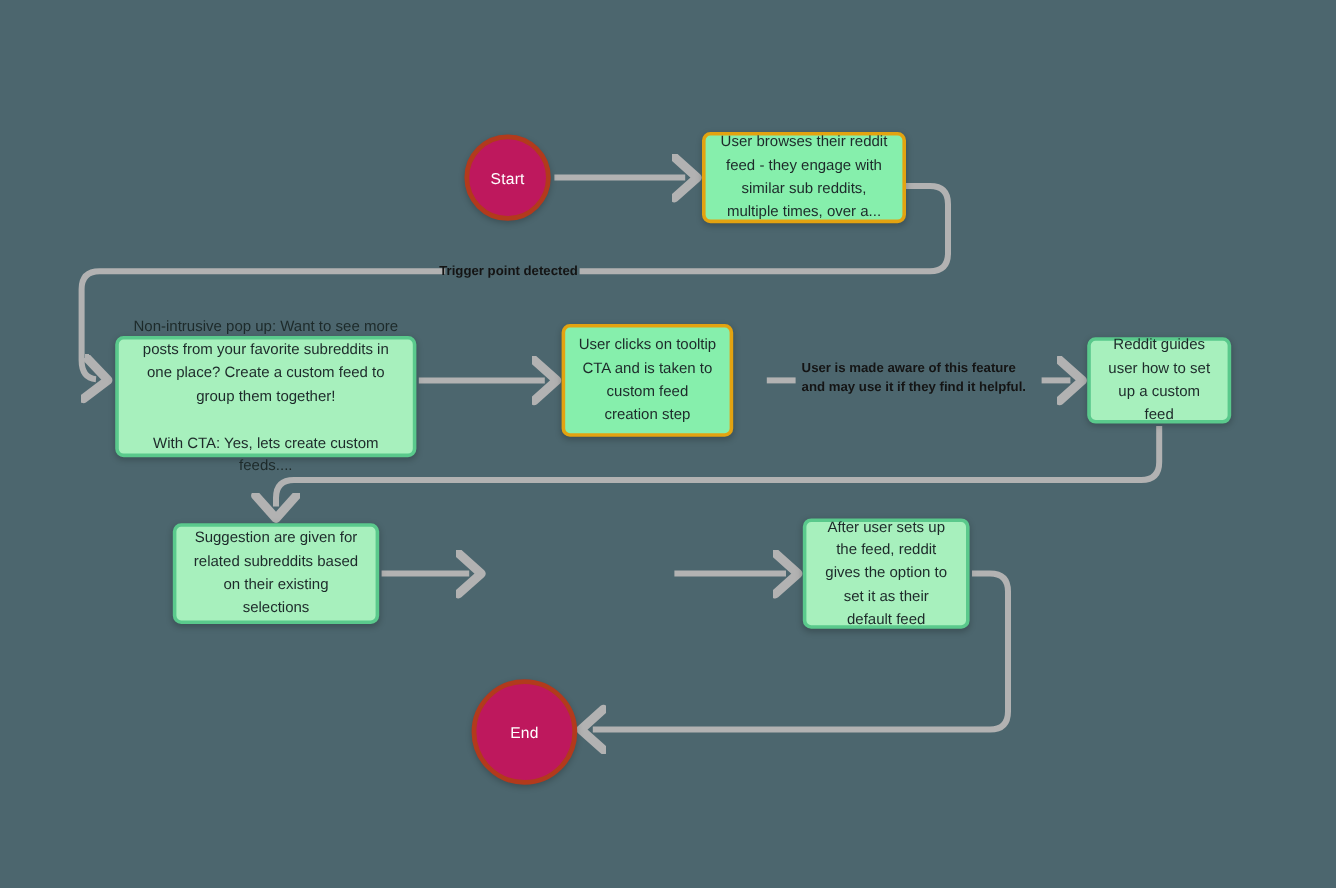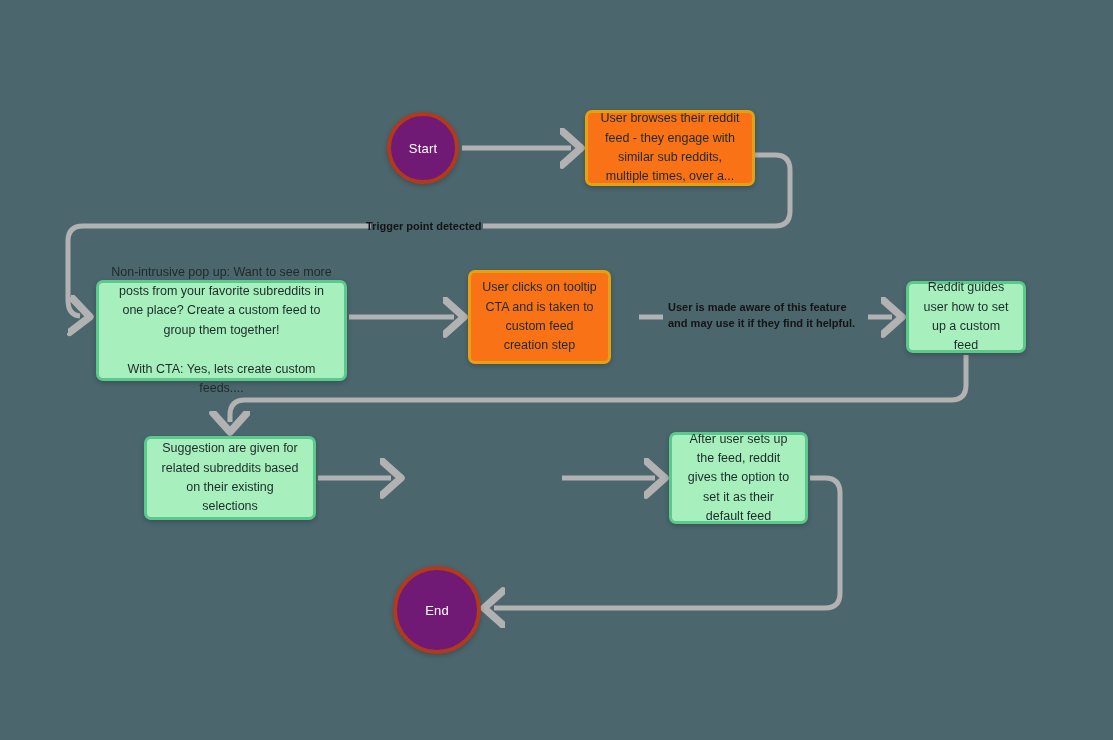--- a/index.html
+++ b/index.html
@@ -26,21 +26,21 @@
     top: 0;
     width: 1113px;
     height: 740px;
     pointer-events: none;
   }
 
   
   .terminal {
     position: absolute;
     border-radius: 50%;
-    background: #701a75;
+    background: #be185d;
     border: 4px solid #b23a1c;
     box-sizing: border-box;
     display: flex;
     align-items: center;
     justify-content: center;
     color: #ffffff;
     font-size: 13px;
     letter-spacing: 0.2px;
     box-shadow: 0 2px 5px rgba(0,0,0,0.22);
   }
@@ -57,21 +57,21 @@
     justify-content: center;
     text-align: center;
     padding: 9px 11px;
     font-size: 12.5px;
     line-height: 1.55;
     color: #1d2a2a;
     white-space: pre-line;
     box-shadow: 0 2px 5px rgba(0,0,0,0.22);
   }
   .box.yellow {
-    background: #f97316;
+    background: #86efac;
     border: 3px solid #e3a310;
   }
   .box.green {
     background: #a7f0bd;
     border: 3px solid #5ac98c;
   }
 
   #node-browse  { left: 585px; top: 110px; width: 170px; height: 76px; }
   #node-popup   { left: 96px;  top: 280px; width: 251px; height: 101px; }
   #node-tooltip { left: 468px; top: 270px; width: 143px; height: 94px; }

